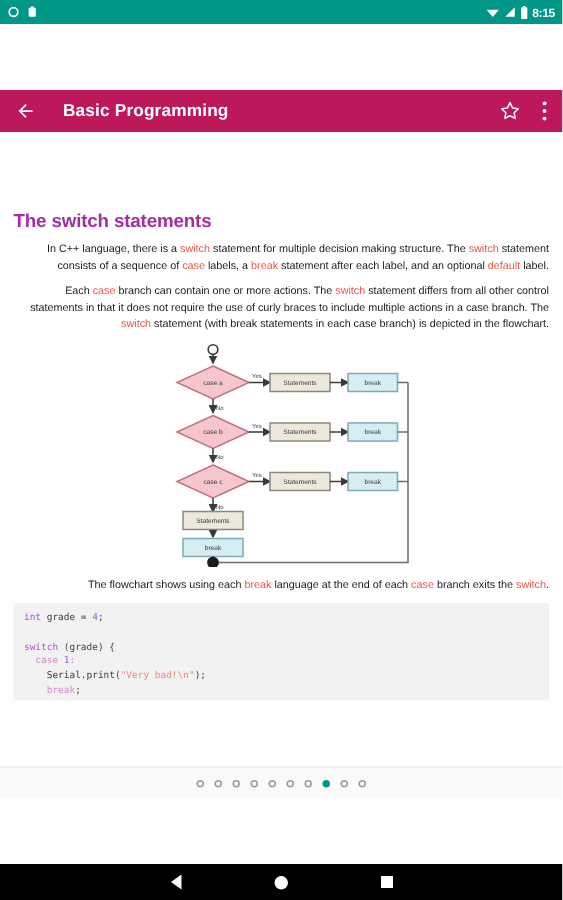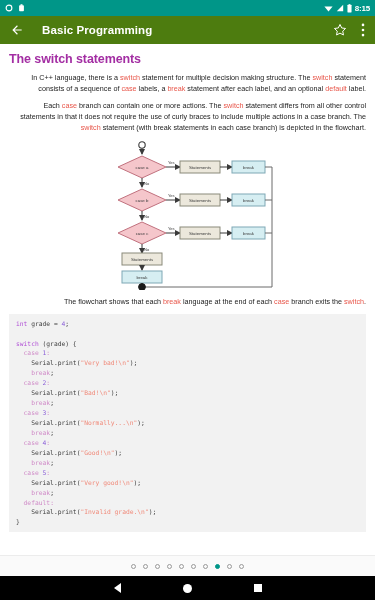--- a/index.html
+++ b/index.html
@@ -2,36 +2,36 @@
 <html><head>
 <meta charset="utf-8">
 <style>
   * { box-sizing: border-box; margin: 0; padding: 0; }
   html, body {
     width: 375px; height: 600px;
     font-family: "Liberation Sans", sans-serif;
     background: #ffffff;
     overflow: hidden;
   }
-  .phone { position: relative; width: 375px; height: 600px; display: flex; flex-direction: column; }
+  .phone { position: relative; width: 375px; height: 600px; display: flex; flex-direction: column; gap: 44px; }
 
   
   .statusbar {
     height: 16px; background: #009688; flex: 0 0 16px;
     display: flex; align-items: center; padding: 0 5px;
     color: #ffffff;
   }
   .sb-left { display: flex; align-items: center; gap: 5px; }
   .sb-right { margin-left: auto; display: flex; align-items: center; gap: 3px; }
   .sb-time { font-size: 8px; font-weight: bold; letter-spacing: -.2px; }
   .ic { display: block; }
 
   
   .appbar {
-    height: 28px; background: #4d7c0f; flex: 0 0 28px;
+    height: 28px; background: #be185d; flex: 0 0 28px;
     display: flex; align-items: center; padding: 0 10px;
     color: #ffffff;
   }
   .appbar-title {
     font-size: 11.5px; font-weight: bold; margin-left: 18px;
     letter-spacing: .1px; white-space: nowrap;
   }
   .appbar-actions { margin-left: auto; display: flex; align-items: center; gap: 14px; }
   .back-arrow { width: 14px; height: 14px; }
 
@@ -203,21 +203,21 @@
             <text x="70" y="57">Yes</text>
             <text x="70" y="90">Yes</text>
             <text x="46" y="45">No</text>
             <text x="46" y="78">No</text>
             <text x="46" y="111">No</text>
           </g>
         </svg>
       </div>
     </div>
 
-    <p class="para"><span>The flowchart shows that each </span><span class="kw">break</span><span> language at the end of each </span><span class="kw">case</span><span> branch exits the </span><span class="kw">switch</span><span>.</span></p>
+    <p class="para"><span>The flowchart shows using each </span><span class="kw">break</span><span> language at the end of each </span><span class="kw">case</span><span> branch exits the </span><span class="kw">switch</span><span>.</span></p>
 
     <div class="code"><span class="k">int</span><span class="id"> grade = </span><span class="n">4</span><span class="id">;</span>
 
 <span class="k">switch</span><span class="id"> (grade) {</span>
 <span class="c">  case </span><span class="n">1</span><span class="c">:</span>
 <span class="id">    Serial.print(</span><span class="s">"Very bad!\n"</span><span class="id">);</span>
 <span class="c">    break</span><span class="id">;</span>
 <span class="c">  case </span><span class="n">2</span><span class="c">:</span>
 <span class="id">    Serial.print(</span><span class="s">"Bad!\n"</span><span class="id">);</span>
 <span class="c">    break</span><span class="id">;</span>

